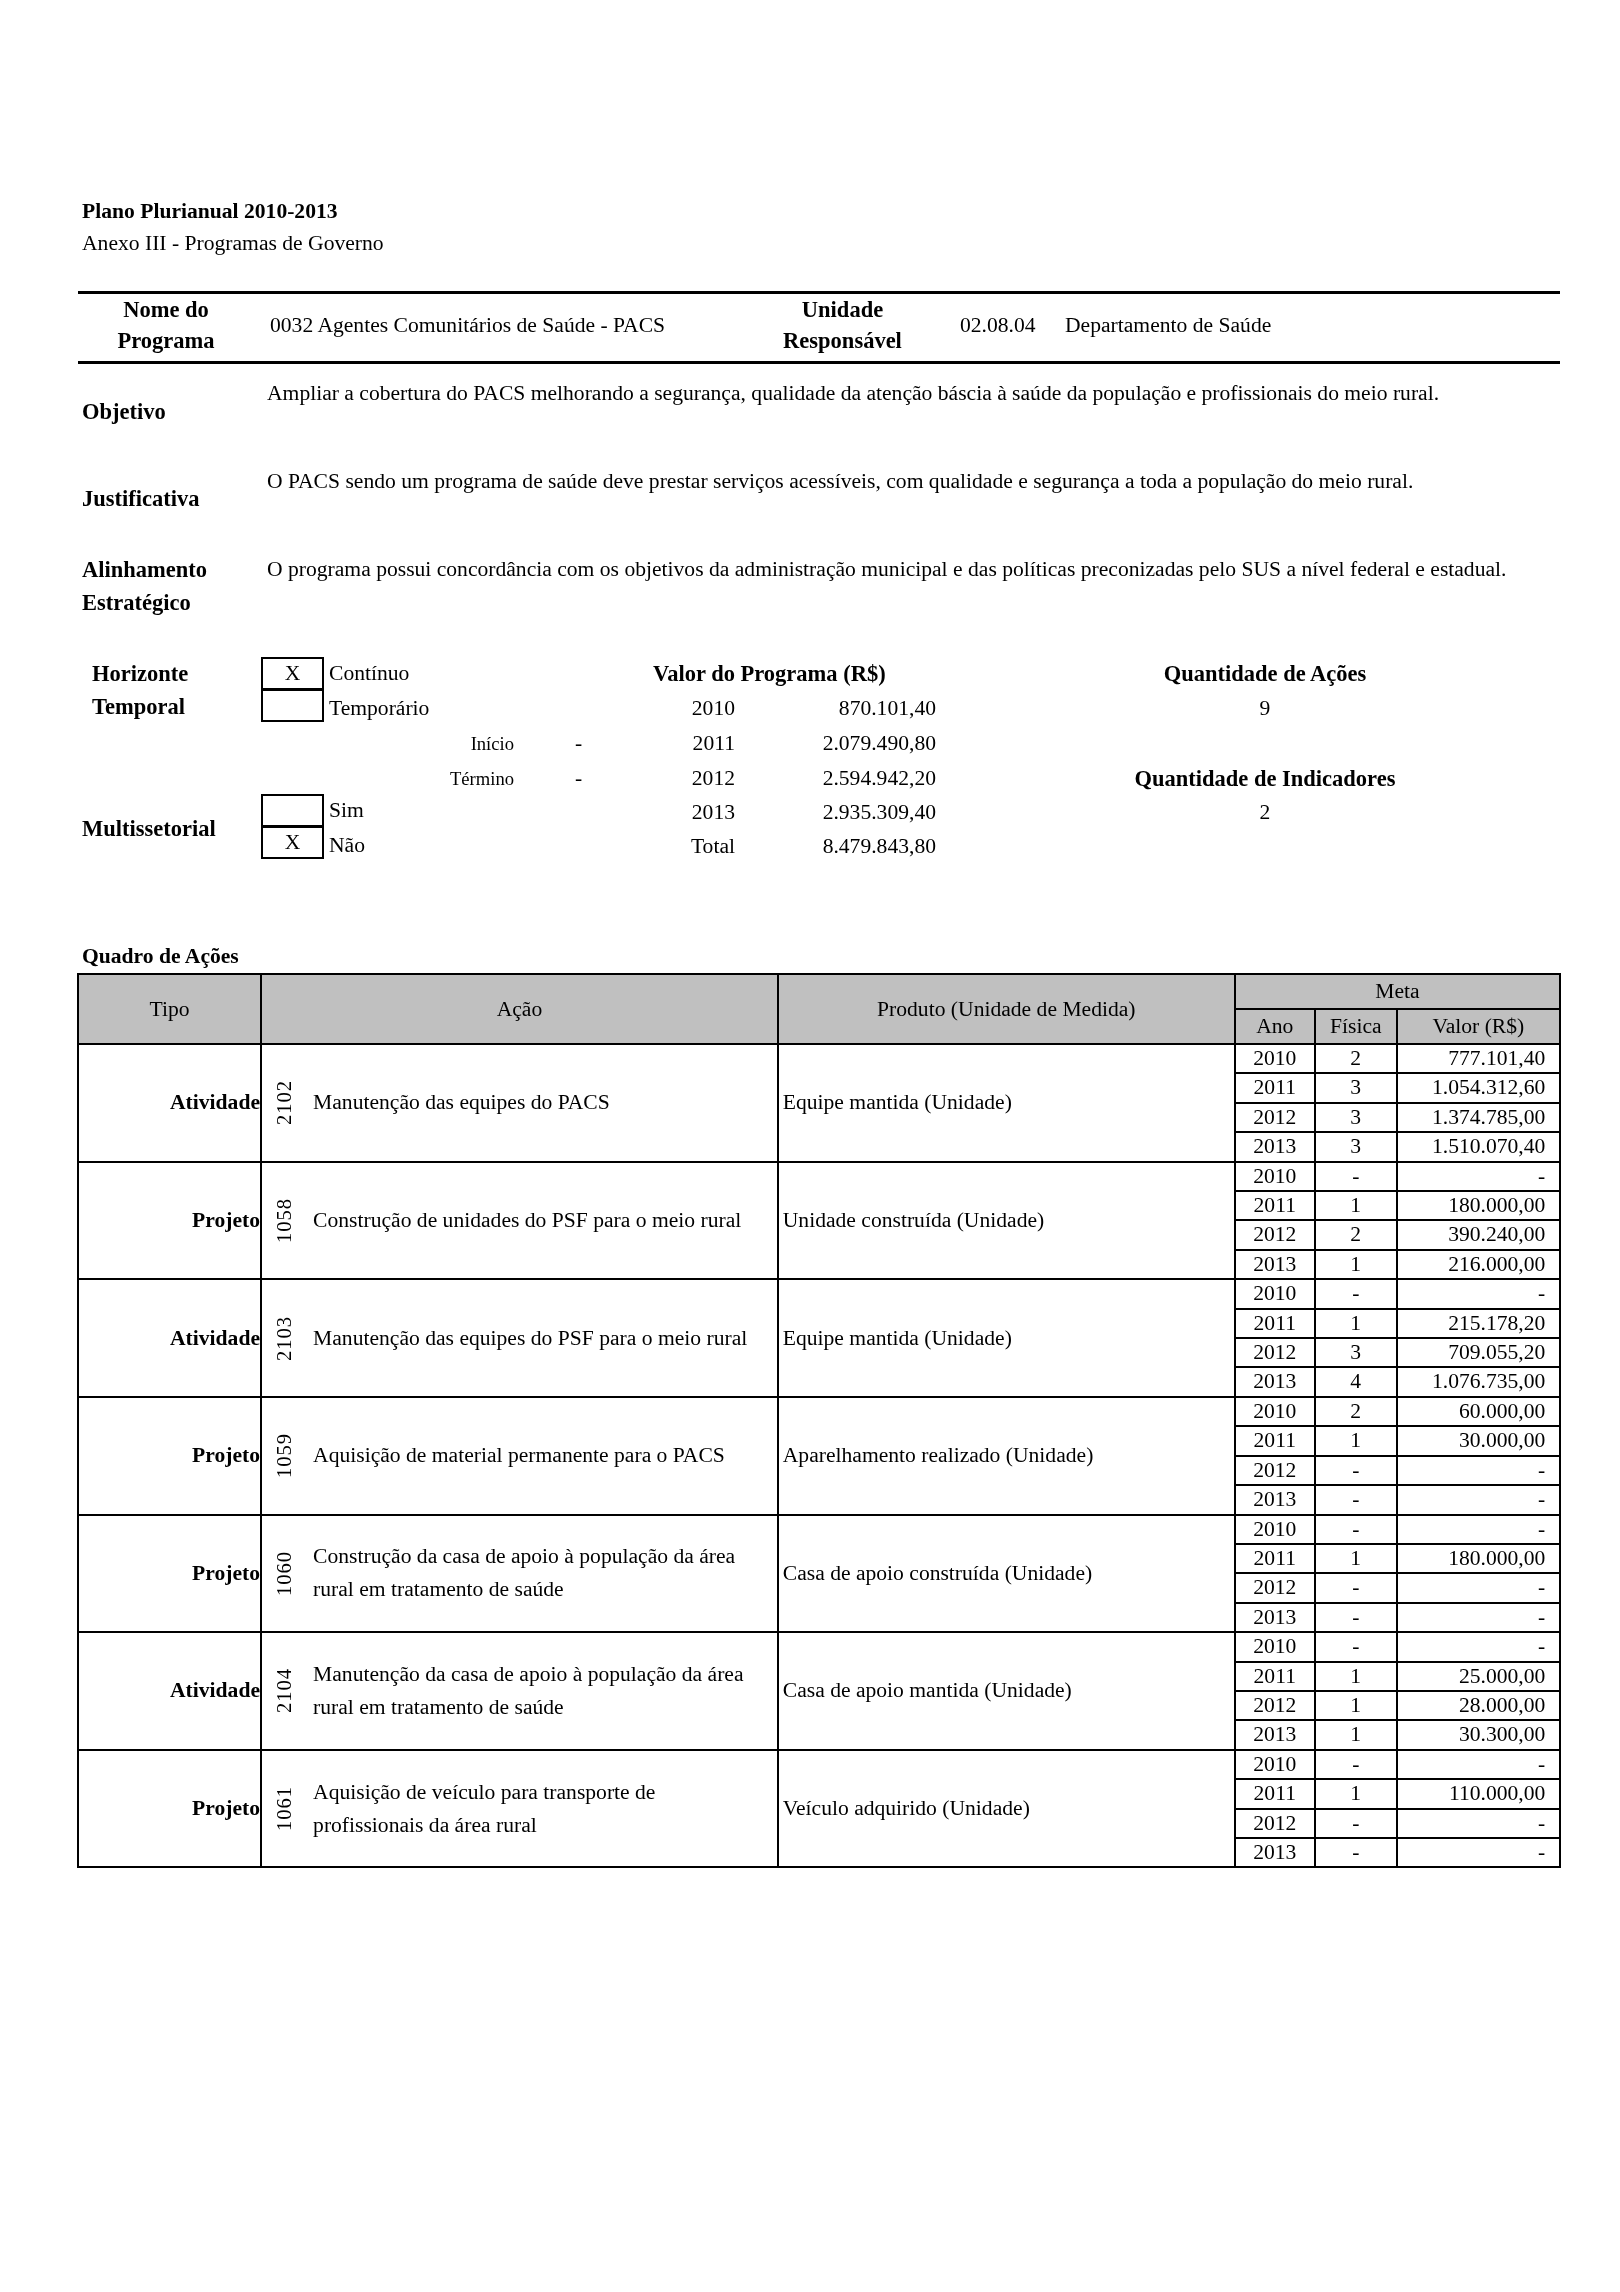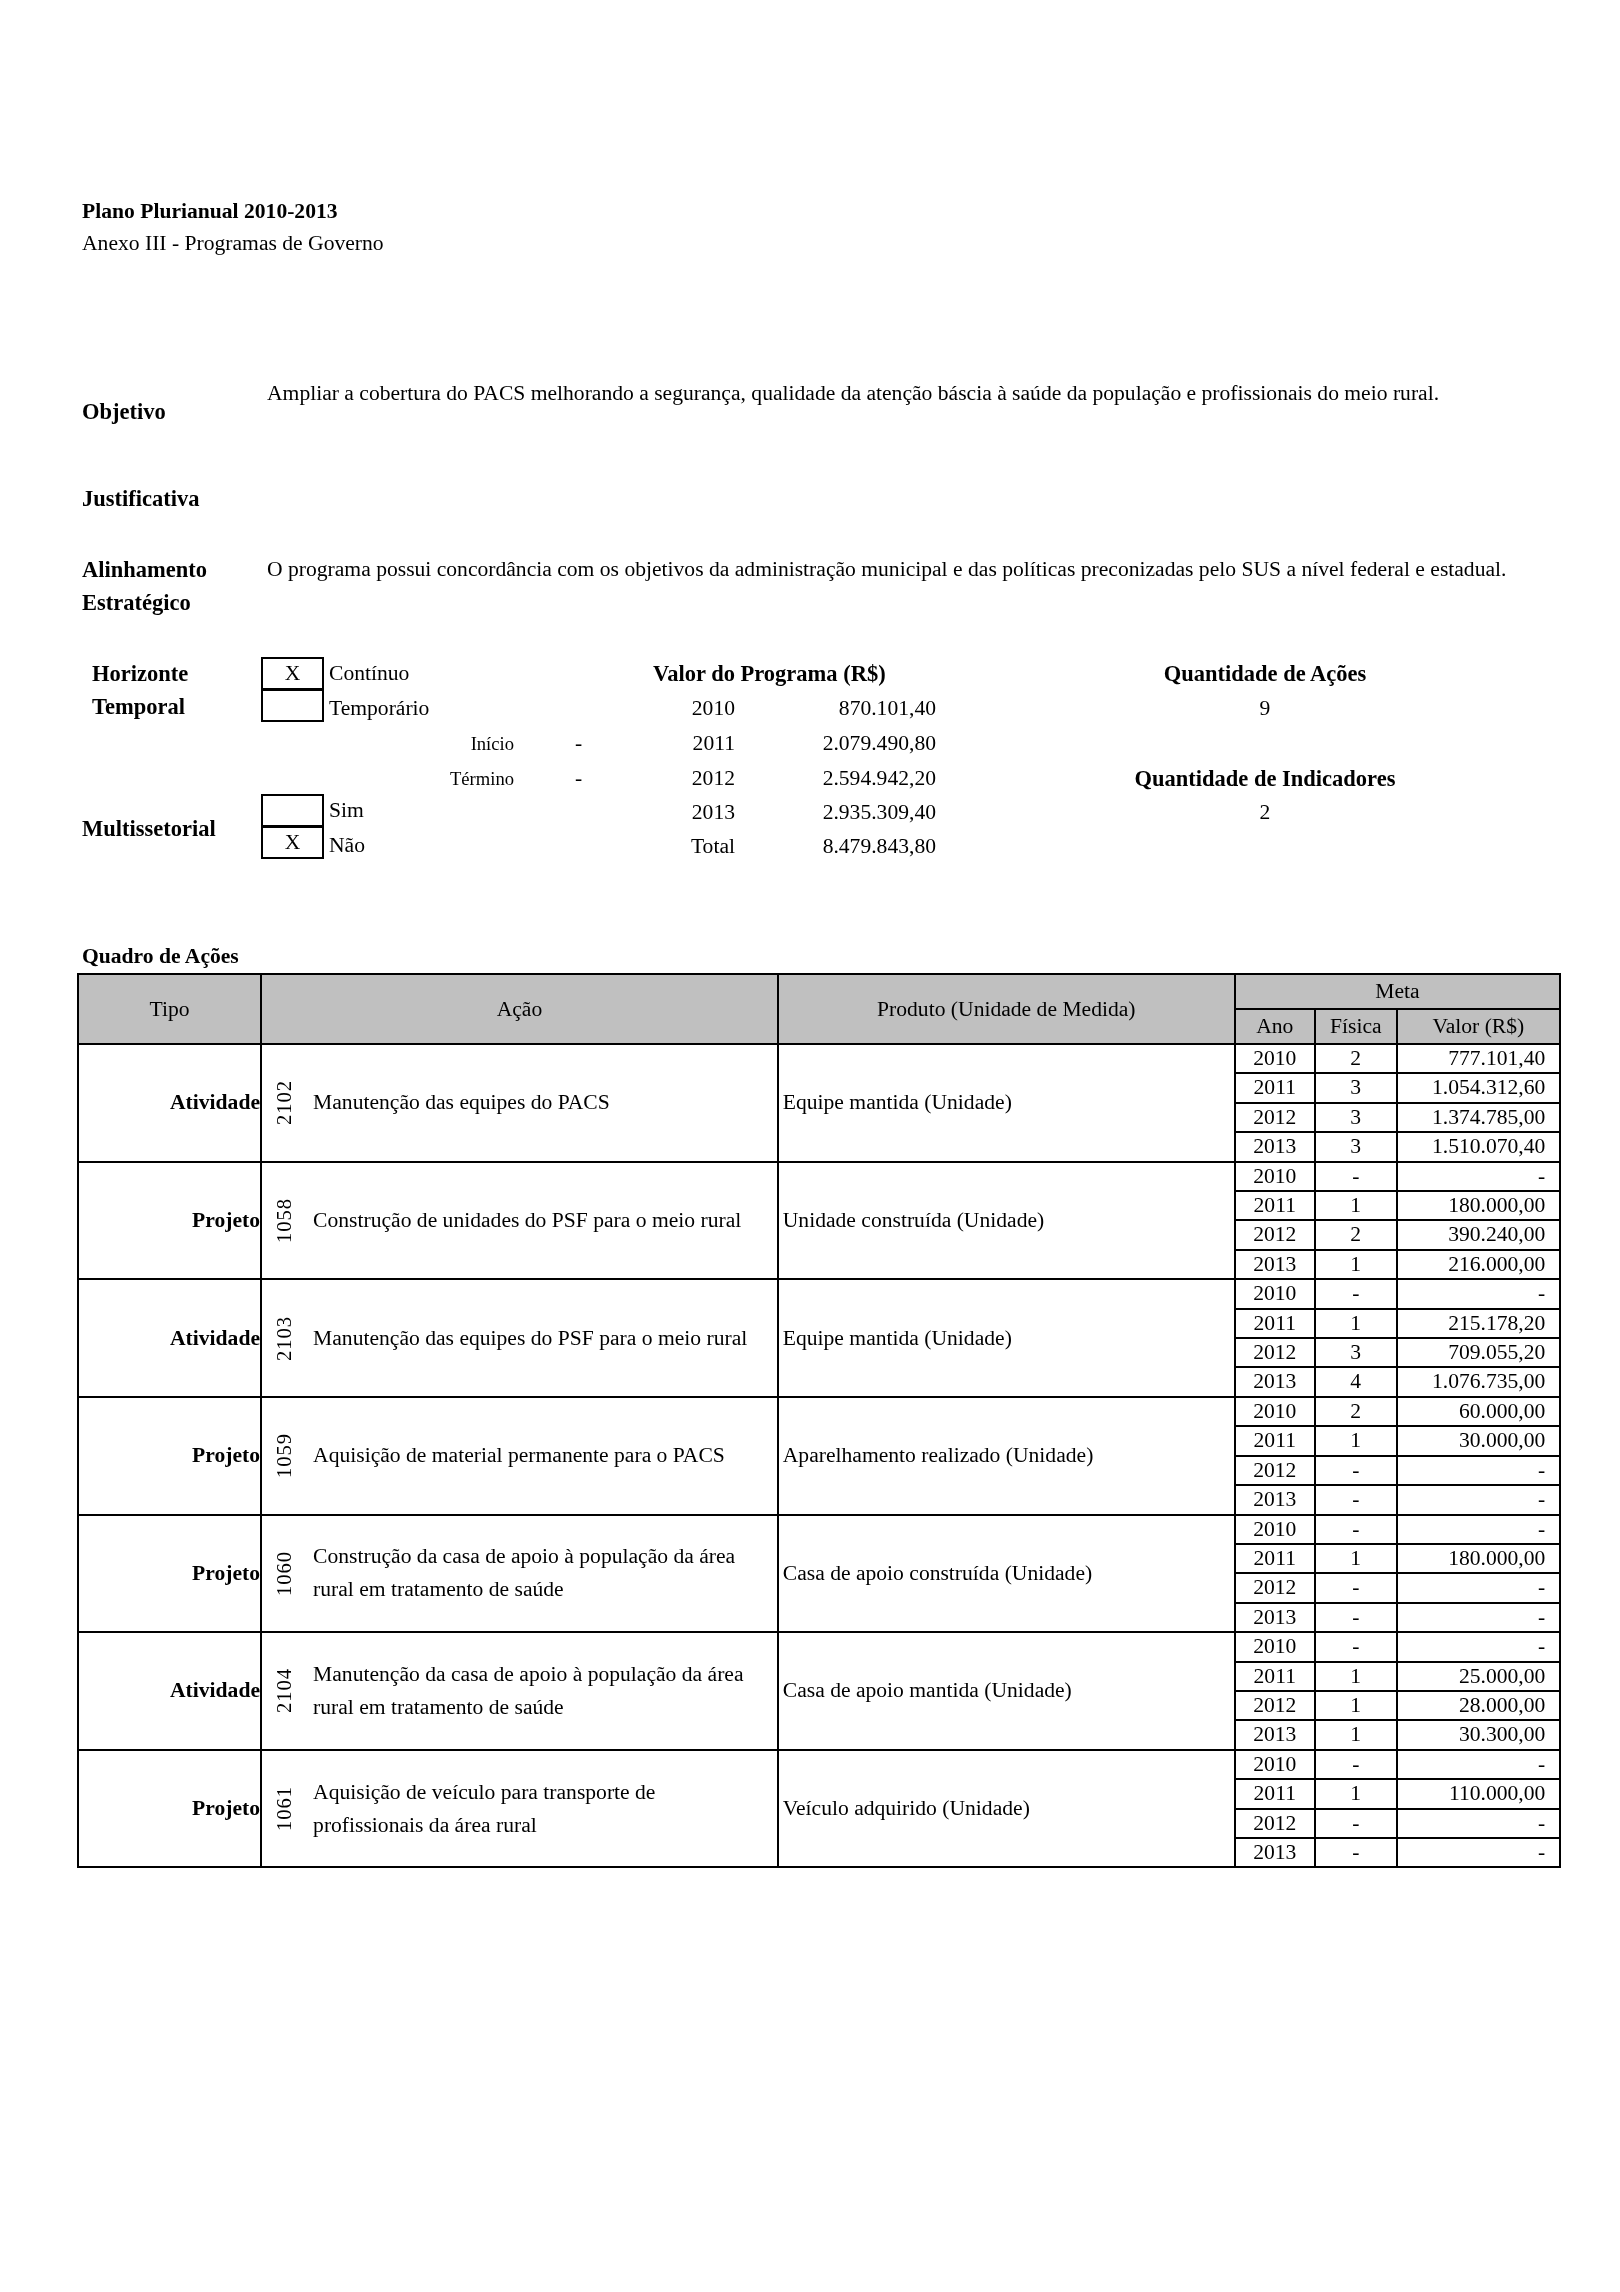--- a/index.html
+++ b/index.html
@@ -47,25 +47,39 @@
   th.sub { height: 33px; }
 </style>
 </head>
 <body>
 
 <div class="page">
 
   <div class="doc-title">Plano Plurianual 2010-2013</div>
   <div class="doc-subtitle">Anexo III - Programas de Governo</div>
 
+  <div class="head-band">
+    <div class="hb-label" style="left:0;top:0;width:176px;">
+      <div>Nome do</div>
+      <div>Programa</div>
+    </div>
+    <div class="hb-val" style="left:192px;top:16.7px;">0032 Agentes Comunitários de Saúde - PACS</div>
+    <div class="hb-label" style="left:686px;top:0;width:157px;">
+      <div>Unidade</div>
+      <div>Responsável</div>
+    </div>
+    <div class="hb-val" style="left:882px;top:16.7px;">02.08.04</div>
+    <div class="hb-val" style="left:987px;top:16.7px;">Departamento de Saúde</div>
+  </div>
 
   <div class="desc-label" style="top:395px;">Objetivo</div>
   <div class="desc-text" style="top:377px;">Ampliar a cobertura do PACS melhorando a segurança, qualidade da atenção báscia à saúde da população e profissionais do meio rural.</div>
 
   <div class="desc-label" style="top:482px;">Justificativa</div>
+  <div class="desc-text" style="top:465px;">O PACS sendo um programa de saúde deve prestar serviços acessíveis, com qualidade e segurança a toda a população do meio rural.</div>
 
   <div class="desc-label" style="top:553px;">
     <div>Alinhamento</div>
     <div>Estratégico</div>
   </div>
   <div class="desc-text" style="top:553px;">O programa possui concordância com os objetivos da administração municipal e das políticas preconizadas pelo SUS a nível federal e estadual.</div>
 
   <div class="lbl-bold" style="left:92px;top:657px;">
     <div>Horizonte</div>
     <div>Temporal</div>

